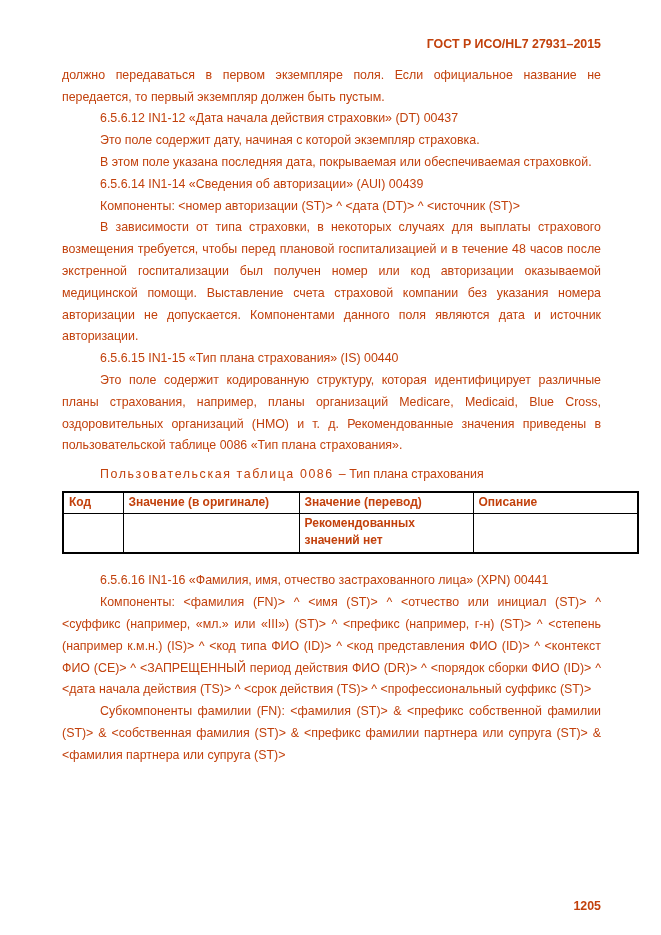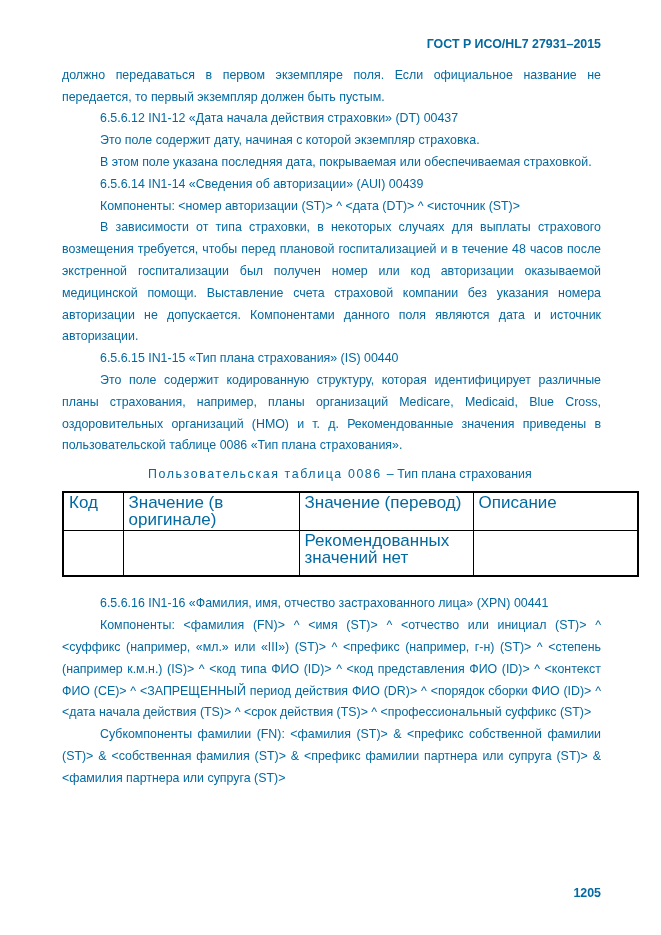--- a/index.html
+++ b/index.html
@@ -6,21 +6,21 @@
   html, body { background: #ffffff; }
   .page {
     position: relative;
     width: 661px;
     height: 935px;
     margin: 0 auto;
     background: #ffffff;
     font-family: "Liberation Sans", sans-serif;
     font-size: 12.4px;
     line-height: 21.8px;
-    color: #0369a1;
+    color: #c2410c;
     padding: 34px 60px 0 62px;
     overflow: hidden;
   }
   .doc-header {
     text-align: right;
     font-weight: bold;
     margin-bottom: 9px;
     white-space: nowrap;
   }
   p.body, p.clause {
@@ -28,44 +28,44 @@
     text-indent: 38px;
   }
   p.noindent { text-indent: 0; }
   .caption {
     text-indent: 38px;
     text-align: left;
     margin-top: 7px;
     margin-bottom: 5px;
     white-space: nowrap;
   }
-  .caption .spaced { letter-spacing: 1.6px; margin-right: 5px; margin-left: 48px; }
+  .caption .spaced { letter-spacing: 1.6px; margin-right: 5px; }
   table.user-table {
     border-collapse: collapse;
     table-layout: fixed;
     width: 575px;
     border: 2px solid #000;
     margin-bottom: 16px;
   }
   table.user-table th, table.user-table td {
     border: 1px solid #000;
-    font-weight: normal;
+    font-weight: bold;
     text-align: left;
     vertical-align: top;
     padding: 1px 5px 2px 5px;
     line-height: 17px;
-    font-size: 17px;
+    font-size: 12px;
   }
   table.user-table th { height: 20px; }
-  table.user-table td { height: 46px; }
+  table.user-table td { height: 40px; }
   td.justify { text-align: justify; }
   .page-number {
     position: absolute;
     right: 60px;
-    bottom: 30px;
+    bottom: 17px;
     font-weight: bold;
   }
 </style>
 </head>
 <body>
 
 <div class="page">
 
   <div class="doc-header">ГОСТ Р ИСО/HL7 27931–2015</div>
 

